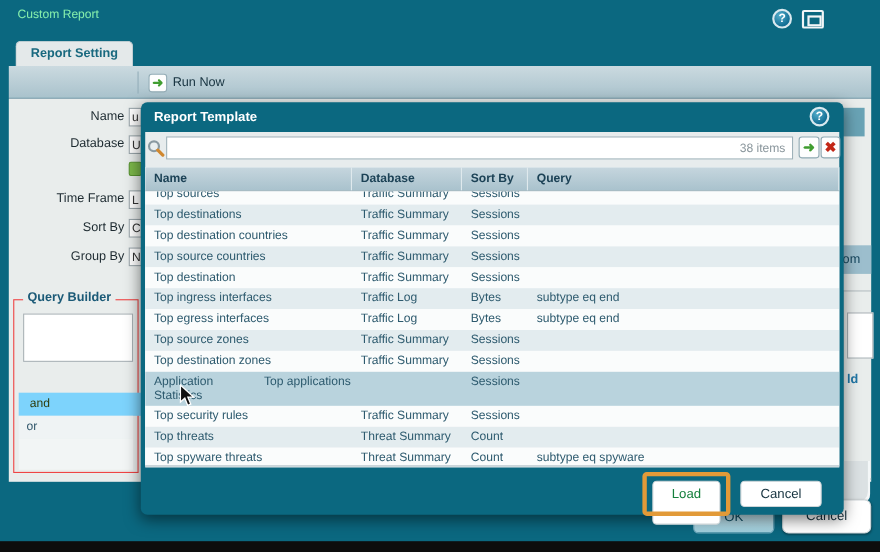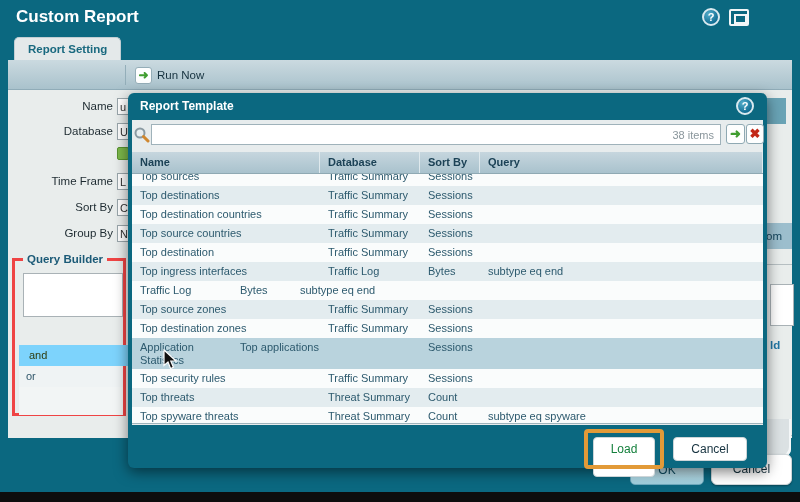--- a/index.html
+++ b/index.html
@@ -1,21 +1,21 @@
 <!DOCTYPE html>
 <html><head>
 <meta charset="utf-8">
 <style>
   * { margin:0; padding:0; box-sizing:border-box; }
   body { font-family:"Liberation Sans", sans-serif; background:#111; }
   .screen { position:relative; width:800px; height:502px; overflow:hidden; background:#0b6880; }
   .bottom-bar { position:absolute; left:0; top:492px; width:800px; height:10px; background:#0d0d0d; }
 
   
-  .dlg-title { position:absolute; left:16px; top:7px; color:#ffffff; font-size:17px; font-weight:bold; }
+  .dlg-title { position:absolute; left:16px; top:7px; color:#86efac; font-size:11px; font-weight:normal; }
   .help-icon { position:absolute; width:18px; height:18px; border-radius:50%;
     background:radial-gradient(circle at 35% 30%, #55aecb, #136f95 70%);
     border:2px solid #d9e9ef; color:#fff; font-size:11px; font-weight:bold;
     text-align:center; line-height:15px; }
   .dlg-help { left:702px; top:8px; }
   .restore-icon { position:absolute; left:729px; top:9px; width:20px; height:17px;
     border:2px solid #f2f6f7; background:#0b6880; border-radius:2px; }
   .restore-icon::after { content:""; position:absolute; left:3px; top:3px; width:9px; height:6px;
     border:2px solid #f2f6f7; background:#0b6880; }
 
@@ -41,22 +41,22 @@
     color:#3f9d2f; font-size:12px; font-weight:bold; text-align:center; line-height:15px; }
 
   .content { position:absolute; left:8px; top:90px; width:784px; height:348px; background:#e9edec; }
 
   .f-label { position:absolute; width:100px; text-align:right; font-size:11.5px; color:#1d2a30; }
   .f-input { position:absolute; left:109px; width:12px; height:17px; background:#fff;
     border:1px solid #9aa6ab; font-size:11px; color:#333; padding-left:2px; overflow:hidden; }
   .green-frag { position:absolute; left:109px; top:57px; width:12px; height:13px;
     background:#7cb84a; border:1px solid #589330; border-radius:2px; }
 
-  .qb-fieldset { position:absolute; left:4px; top:168px; width:114px; height:158px;
-    border:3px solid #ef4444; }
+  .qb-fieldset { position:absolute; left:4px; top:182px; width:114px; height:158px;
+    border:1px solid #ef4444; }
   .qb-legend { position:absolute; left:8px; top:-8px; padding:0 4px; background:#e9edec;
     font-size:11.5px; font-weight:bold; color:#1b5a77; }
   .qb-input { position:absolute; left:8px; top:12px; width:100px; height:44px; background:#fff;
     border:1px solid #a9b2b6; }
   .qb-head { position:absolute; left:4px; top:64px; width:104px; height:20px; background:#6e9eb2;
     color:#fff; font-size:11px; font-weight:bold; line-height:20px; padding-left:7px; }
   .qb-and { position:absolute; left:4px; top:84px; width:124px; height:21px; background:#7dd3fc;
     color:#2f3d10; font-size:11px; line-height:21px; padding-left:10px; }
   .qb-or { position:absolute; left:4px; top:105px; width:104px; height:21px; background:#eff3f4;
     color:#31576b; font-size:11px; line-height:21px; padding-left:7px; }
@@ -224,20 +224,21 @@
               <div class="tcell c-sort_by">Sessions</div>
               <div class="tcell c-query"></div>
             </div>
             <div class="trow alt">
               <div class="tcell c-name">Top ingress interfaces</div>
               <div class="tcell c-database">Traffic Log</div>
               <div class="tcell c-sort_by">Bytes</div>
               <div class="tcell c-query">subtype eq end</div>
             </div>
             <div class="trow">
+              <div class="tcell c-name">Top egress interfaces</div>
               <div class="tcell c-database">Traffic Log</div>
               <div class="tcell c-sort_by">Bytes</div>
               <div class="tcell c-query">subtype eq end</div>
             </div>
             <div class="trow alt">
               <div class="tcell c-name">Top source zones</div>
               <div class="tcell c-database">Traffic Summary</div>
               <div class="tcell c-sort_by">Sessions</div>
               <div class="tcell c-query"></div>
             </div>

